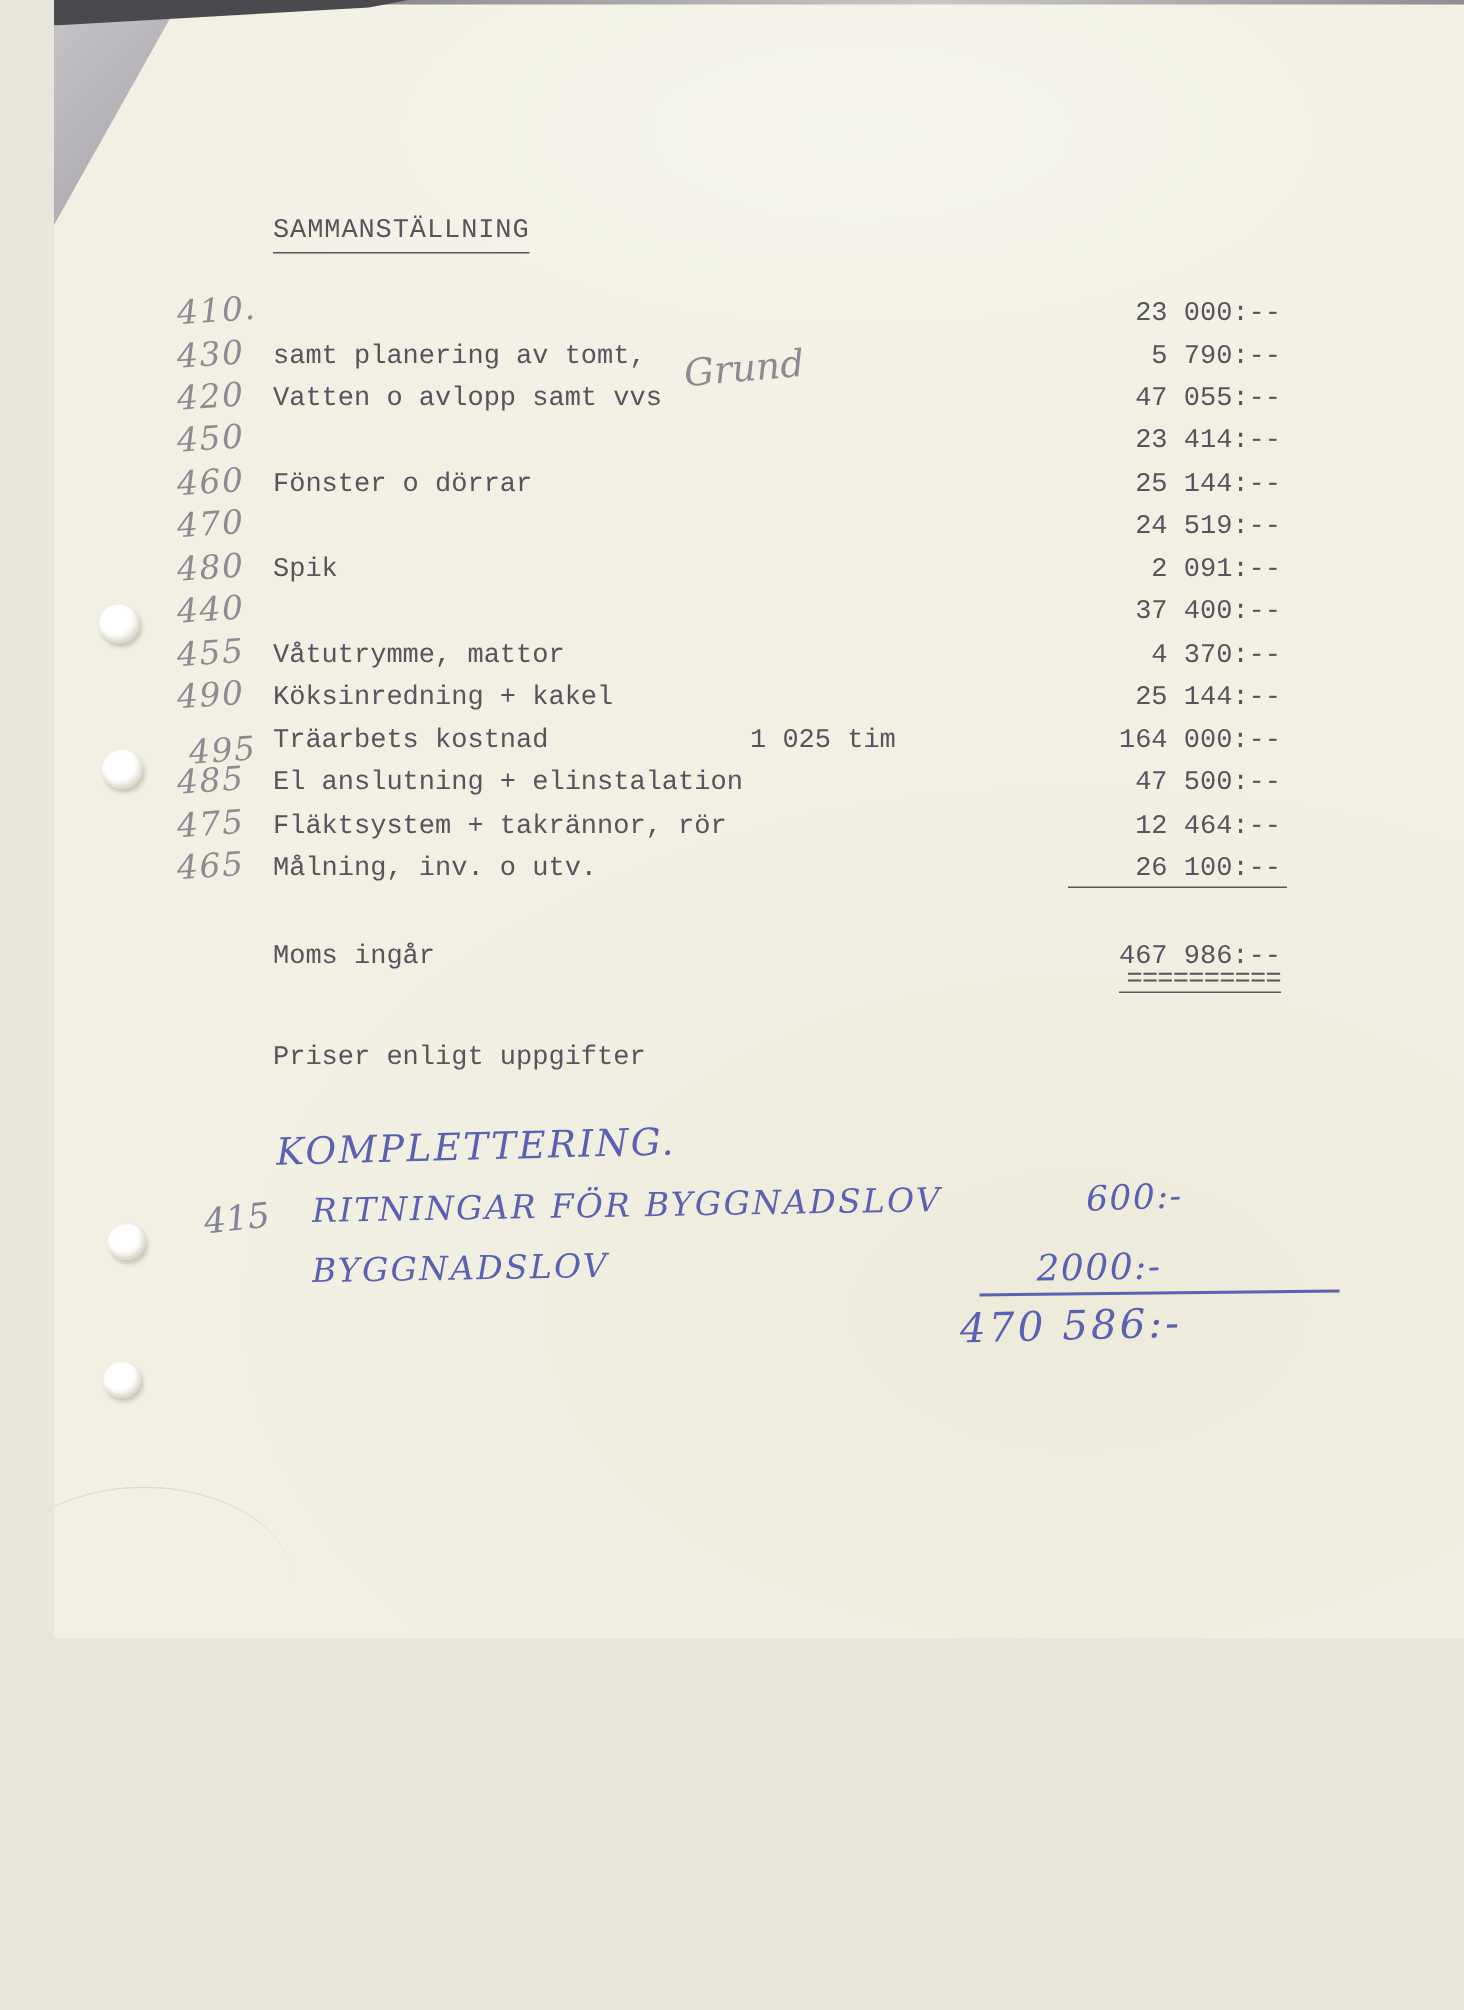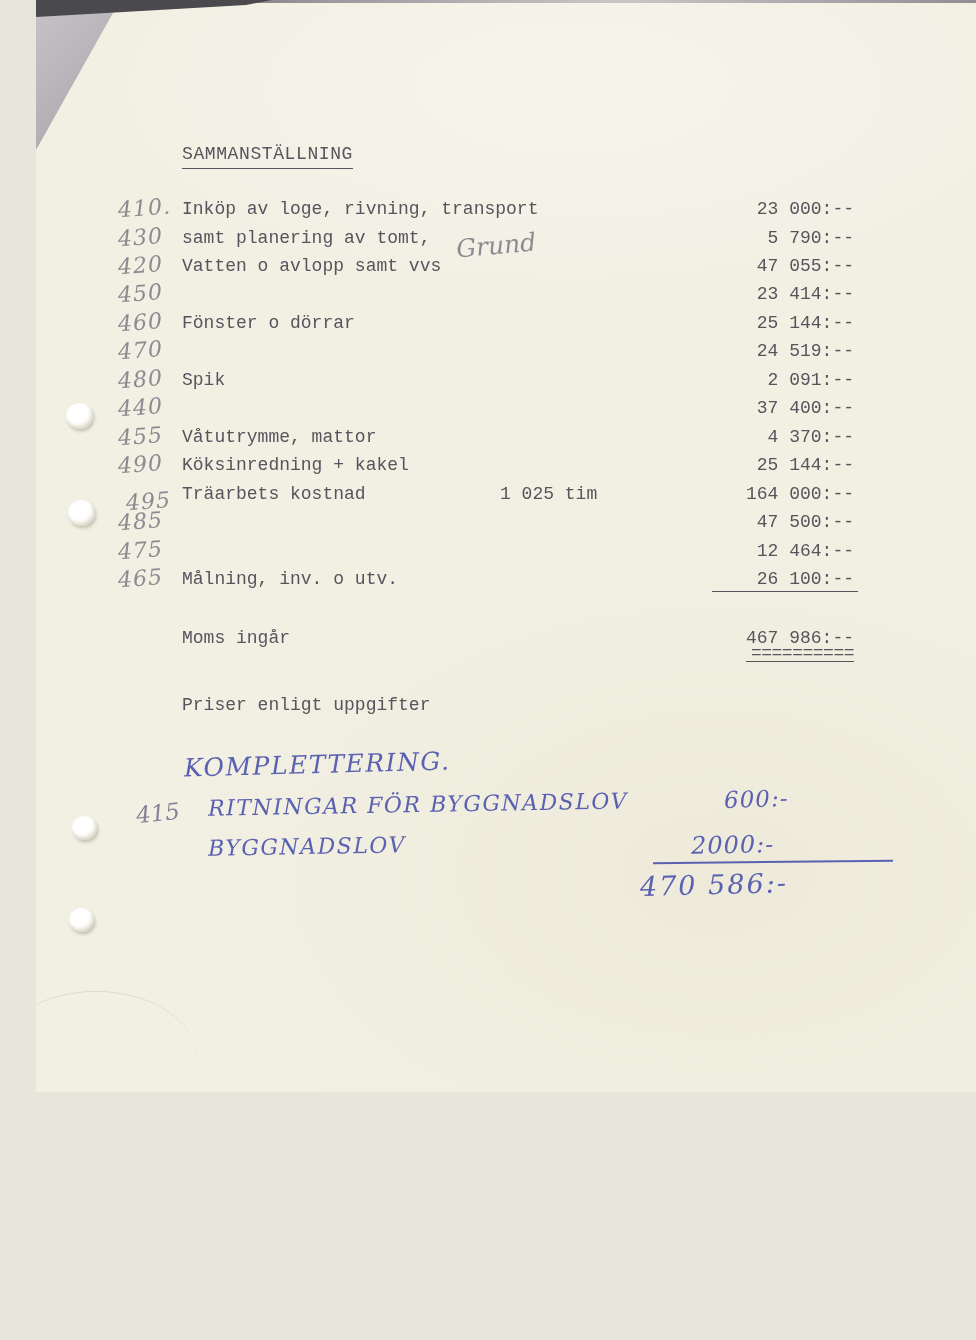--- a/index.html
+++ b/index.html
@@ -67,21 +67,20 @@
 
   <div class="hole" style="left:30px;top:403px;width:27px;height:26px;"></div>
   <div class="hole" style="left:32px;top:500px;width:27px;height:26px;"></div>
   <div class="hole" style="left:36px;top:816px;width:25px;height:24px;"></div>
   <div class="hole" style="left:33px;top:908px;width:25px;height:24px;"></div>
 
   <div class="type title">SAMMANSTÄLLNING</div>
 
   <div class="row" style="top:199px">
     <span class="code">410.</span>
-    <span class="type desc">Inköp av loge, rivning, transport</span>
     <span class="type amount">23 000:--</span>
   </div>
   <div class="row" style="top:228px">
     <span class="code">430</span>
     <span class="type desc">samt planering av tomt,</span>
     <span class="hand-note">Grund</span>
     <span class="type amount">5 790:--</span>
   </div>
   <div class="row" style="top:256px">
     <span class="code">420</span>
@@ -121,24 +120,26 @@
     <span class="type amount">25 144:--</span>
   </div>
   <div class="row" style="top:484px">
     <span class="code" style="left:90px;top:4px">495</span>
     <span class="type desc">Träarbets kostnad</span>
     <span class="type mid">1 025 tim</span>
     <span class="type amount">164 000:--</span>
   </div>
   <div class="row" style="top:512px">
     <span class="code">485</span>
+    <span class="type desc">El anslutning + elinstalation</span>
     <span class="type amount">47 500:--</span>
   </div>
   <div class="row" style="top:541px">
     <span class="code">475</span>
+    <span class="type desc">Fläktsystem + takrännor, rör</span>
     <span class="type amount">12 464:--</span>
   </div>
   <div class="row" style="top:569px">
     <span class="code">465</span>
     <span class="type desc">Målning, inv. o utv.</span>
     <span class="type amount">26 100:--</span>
   </div>
 
   <div class="sum-line"></div>
 

